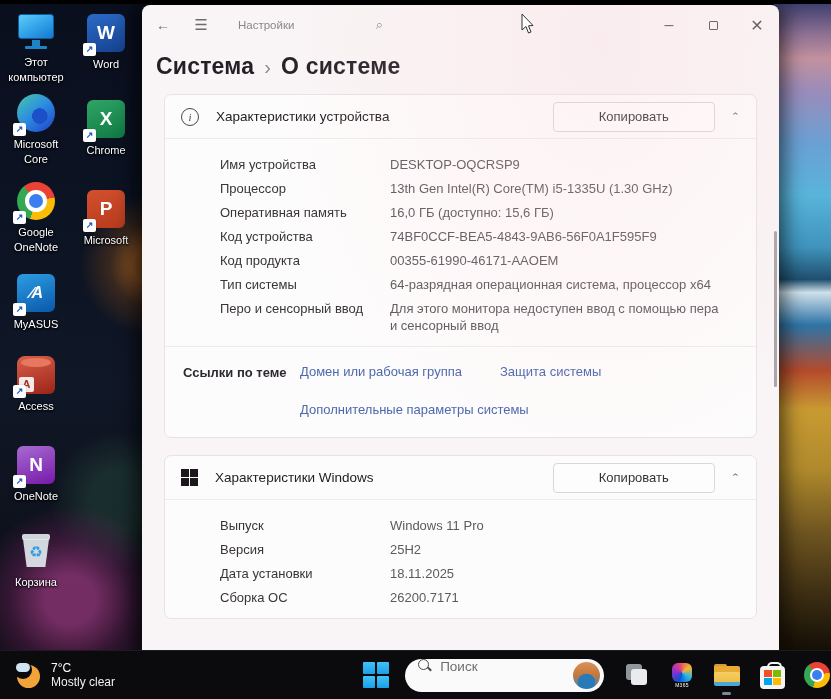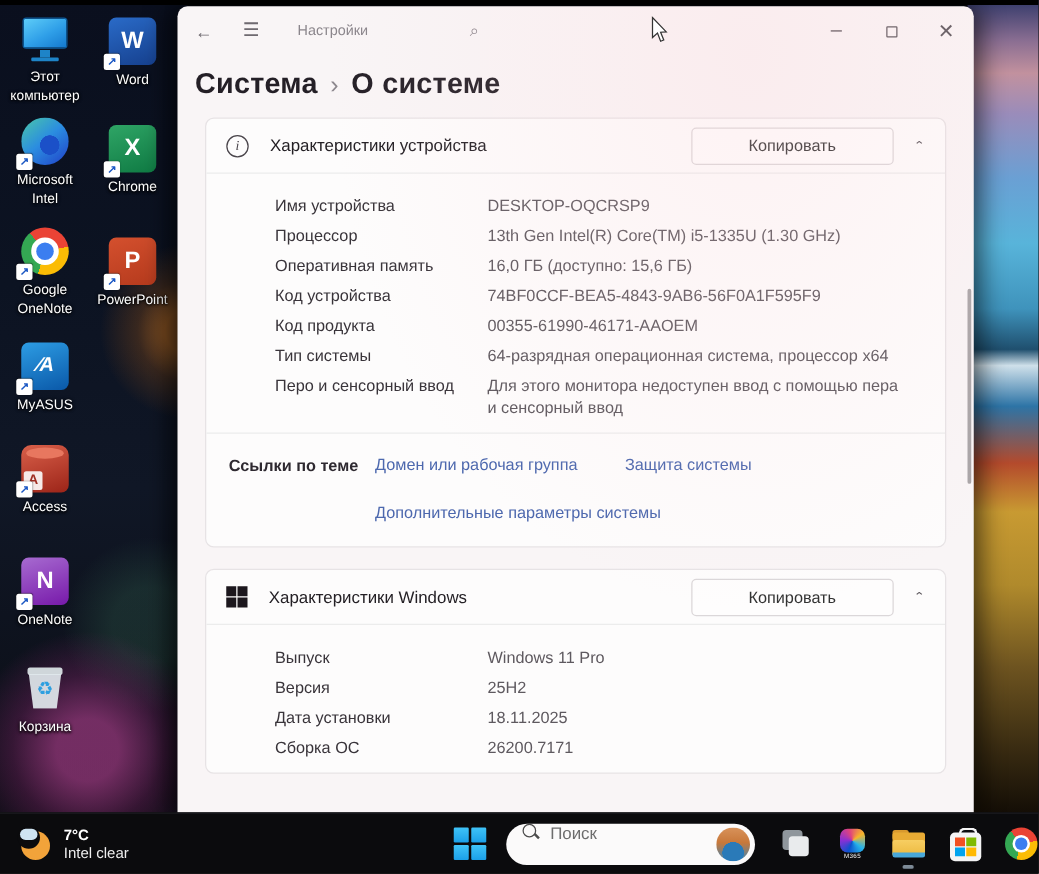--- a/index.html
+++ b/index.html
@@ -110,21 +110,21 @@
 
   
   .taskbar { position:absolute; left:0; top:650px; width:831px; height:49px; background:#0b0b0d;
     border-top:1px solid #1c1c20; display:flex; align-items:center; }
   .weather { display:flex; align-items:center; gap:9px; margin-left:14px; width:150px; }
   .moon { position:relative; width:28px; height:28px; }
   .moon .disc { position:absolute; left:3px; top:4px; width:23px; height:23px; border-radius:50%; background:#f2a33a; }
   .moon .cut { position:absolute; left:0px; top:0px; width:18px; height:18px; border-radius:50%; background:#0b0b0d; }
   .moon .cloud { position:absolute; left:2px; top:2px; width:14px; height:9px; border-radius:6px; background:#cfe4f2; }
   .wx-text { line-height:14px; }
-  .wx-temp { font-size:12px; font-weight:bold; color:#fff; }
+  .wx-temp { font-size:12px; font-weight:normal; color:#fff; }
   .wx-cond { font-size:12px; color:#eee; }
   .start { margin-left:200px; width:26px; height:26px; display:grid; grid-template-columns:12px 12px; grid-template-rows:12px 12px; gap:2px; }
   .start span { background:linear-gradient(180deg,#3fc3f7,#1ba0e8); border-radius:1px; }
   .searchpill { position:relative; margin-left:16px; width:200px; height:33px; background:#fbfafa;
     border-radius:17px; display:flex; align-items:flex-start; }
   .mag { position:relative; width:13px; height:13px; margin-left:13px; }
   .mag::before { content:""; position:absolute; left:0; top:0; width:9px; height:9px; border:1.6px solid #4c4c4c; border-radius:50%; }
   .mag::after { content:""; position:absolute; left:9px; top:9px; width:5px; height:1.7px; background:#4c4c4c; transform:rotate(45deg); }
   .searchpill input { border:0; outline:0; background:transparent; margin-left:9px; width:110px;
     font-size:13.5px; color:#3a3a3a; font-family:"Liberation Sans",sans-serif; }
@@ -175,21 +175,21 @@
         <div class="stand"></div>
         <div class="base"></div>
       </div>
     <div class="lbl">Этот компьютер</div>
   </div>
   <div class="dicon" style="left:2px;top:92px;">
     <div class="ic">
         <div class="ball ball-edge"></div>
       <span class="shortcut">↗</span>
       </div>
-    <div class="lbl">Microsoft Intel</div>
+    <div class="lbl">Microsoft Core</div>
   </div>
   <div class="dicon" style="left:2px;top:180px;">
     <div class="ic">
         <div class="ball ball-chrome"></div>
       <span class="shortcut">↗</span>
       </div>
     <div class="lbl">Google OneNote</div>
   </div>
   <div class="dicon" style="left:2px;top:272px;">
     <div class="ic">
@@ -236,21 +236,21 @@
         <div class="tile tile-excel">X</div>
       <span class="shortcut">↗</span>
       </div>
     <div class="lbl">Chrome</div>
   </div>
   <div class="dicon" style="left:72px;top:188px;">
     <div class="ic">
         <div class="tile tile-ppt">P</div>
       <span class="shortcut">↗</span>
       </div>
-    <div class="lbl">PowerPoint</div>
+    <div class="lbl">Microsoft</div>
   </div>
 
   <div class="win">
     <div class="titlebar">
       <div class="tb-btn tb-back">←</div>
       <div class="tb-btn tb-menu">☰</div>
       <div class="tb-title">Настройки</div>
       <div class="tb-btn tb-search">⌕</div>
       <div class="tb-spacer"></div>
       <div class="tb-min">–</div>
@@ -361,21 +361,21 @@
 
   <div class="taskbar">
     <div class="weather">
       <div class="moon">
         <div class="disc"></div>
           <div class="cut"></div>
           <div class="cloud"></div>
       </div>
       <div class="wx-text">
         <div class="wx-temp">7°C</div>
-        <div class="wx-cond">Intel clear</div>
+        <div class="wx-cond">Mostly clear</div>
       </div>
     </div>
     <div class="start">
         <span></span>
         <span></span>
         <span></span>
         <span></span>
       </div>
     <div class="searchpill">
       <span class="mag"></span>

